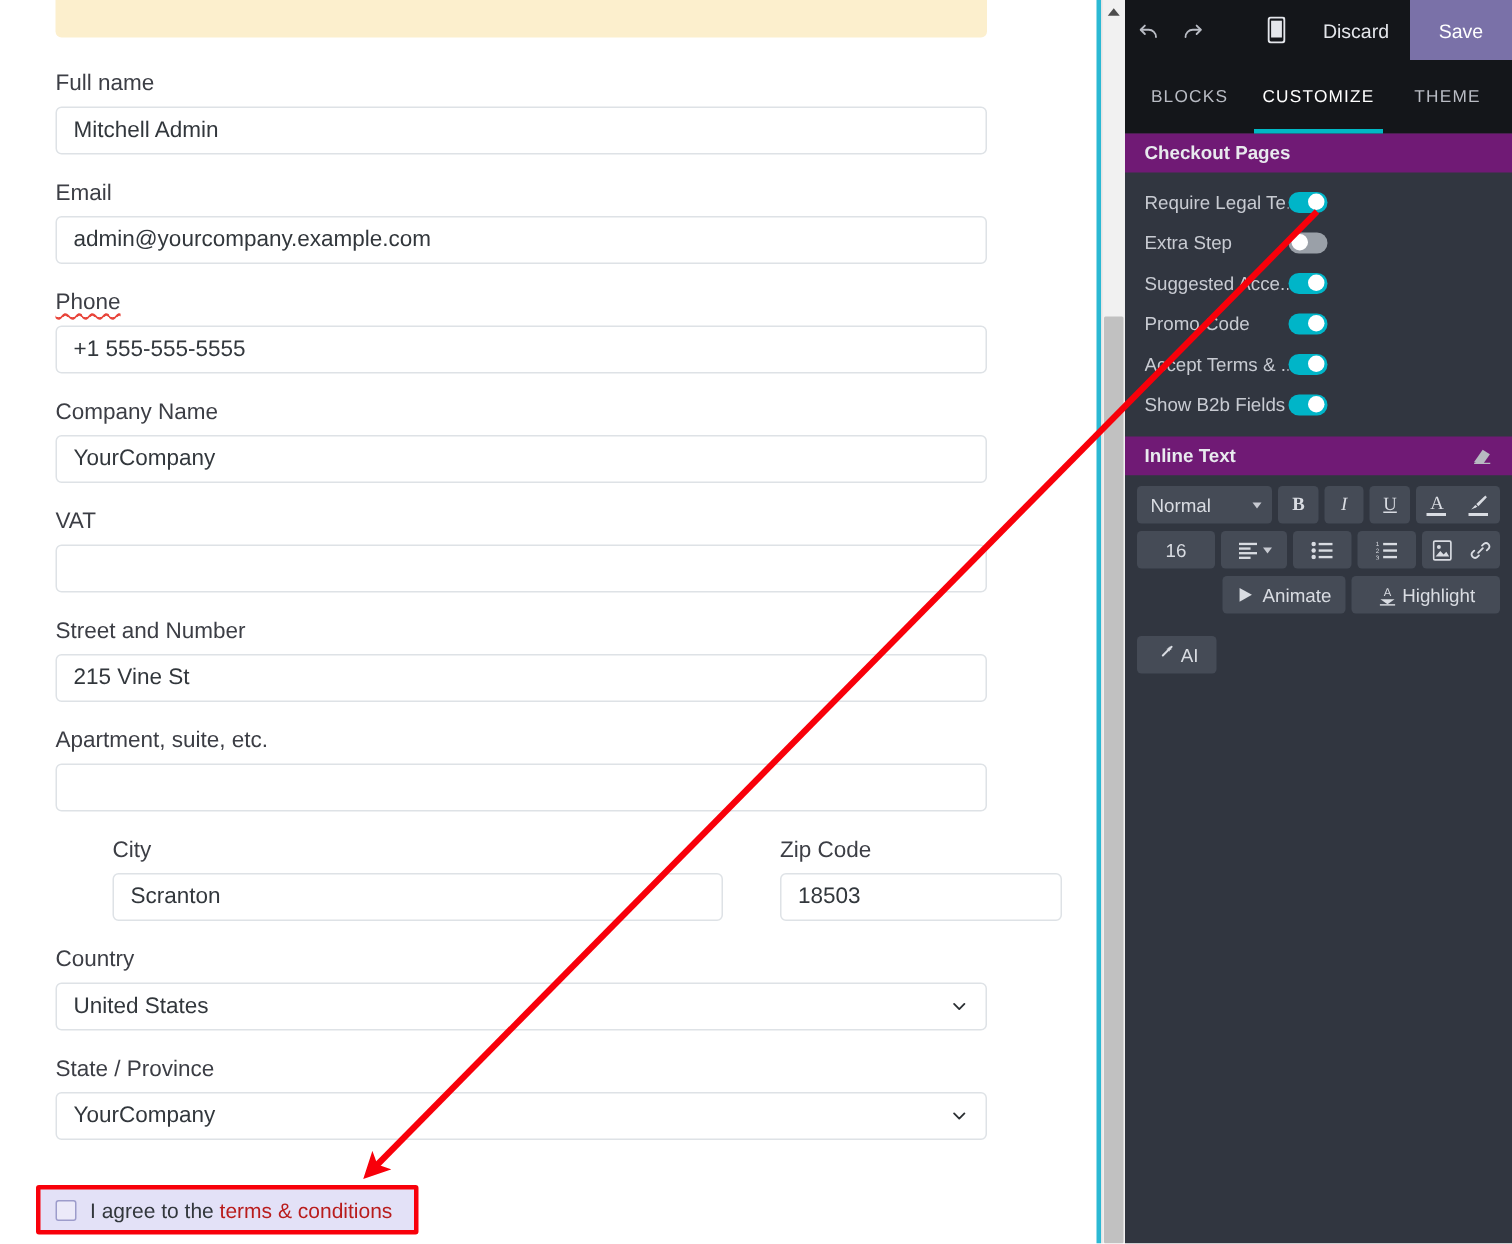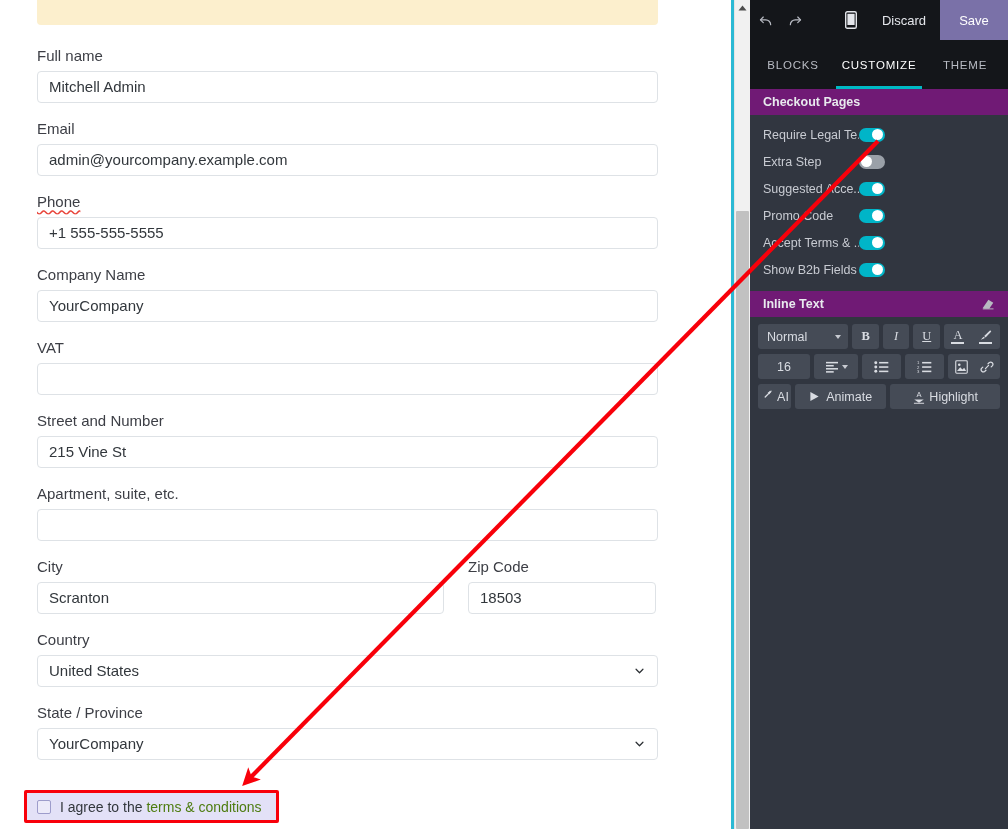--- a/index.html
+++ b/index.html
@@ -58,21 +58,21 @@
     position: relative;
     padding-right: 32px;
   }
   .chev {
     position: absolute;
     right: 12px; top: 50%;
     transform: translateY(-50%);
     width: 11px; height: 11px;
     display: block;
   }
-  .row2 { display: flex; gap: 24px; }
+  .row2 { display: flex; gap: 38px; margin-left: 38px; }
   .row2 > .field { flex: 1; margin-bottom: 16px; }
   .col-city { flex: 0 0 407px !important; }
   .col-zip  { flex: 0 0 188px !important; }
 
   
   .agree-wrap {
     position: absolute;
     left: 24px; top: 790px;
     width: 255px; height: 33px;
     border: 3px solid #f8000a;
@@ -88,21 +88,21 @@
     background: #eceaf9;
     border-radius: 2px;
     flex: 0 0 auto;
   }
   .agree-text {
     font-size: 14px;
     color: #32373c;
     margin-left: 9px;
     white-space: nowrap;
   }
-  .agree-link { color: #4d7c0f; }
+  .agree-link { color: #b91c1c; }
 
   
   #cyan-line {
     position: absolute; left: 731px; top: 0;
     width: 3px; height: 829px;
     background: #2bb9d4;
   }
   #scrollbar {
     position: absolute; left: 734px; top: 0;
     width: 16px; height: 829px;
@@ -250,21 +250,21 @@
     font-size: 12.5px;
   }
   .tbtn-sq { width: 30px; }
   .tbtn-group { display: flex; gap: 0; }
   .tbtn-group .tbtn { border-radius: 0; }
   .tbtn-group .tbtn:first-child { border-radius: 3px 0 0 3px; }
   .tbtn-group .tbtn:last-child  { border-radius: 0 3px 3px 0; }
   .tbtn-size { width: 52px; }
   .tbtn-align { width: 44px; gap: 3px; }
   .tbtn-list { flex: 1; }
-  .tbtn-ai { width: 33px; gap: 4px; }
+  .tbtn-ai { width: 53px; gap: 4px; margin-top: 40px; }
   .tbtn-animate { flex: 1; gap: 6px; }
   .tbtn-highlight { flex: 1.2; gap: 3px; }
   .caret-dn {
     width: 0; height: 0;
     border-left: 3.5px solid transparent;
     border-right: 3.5px solid transparent;
     border-top: 4px solid #c7cad1;
   }
 
   

